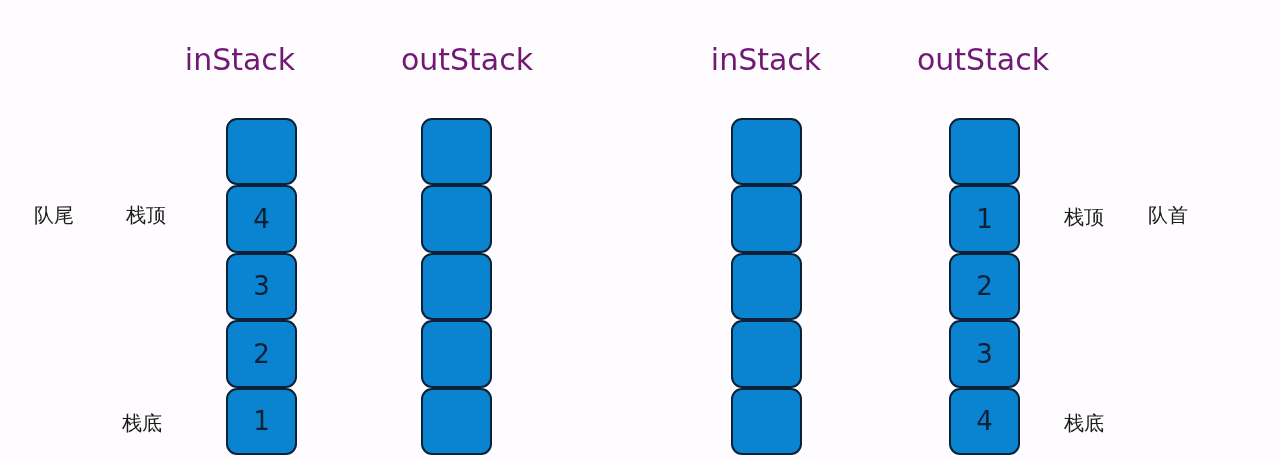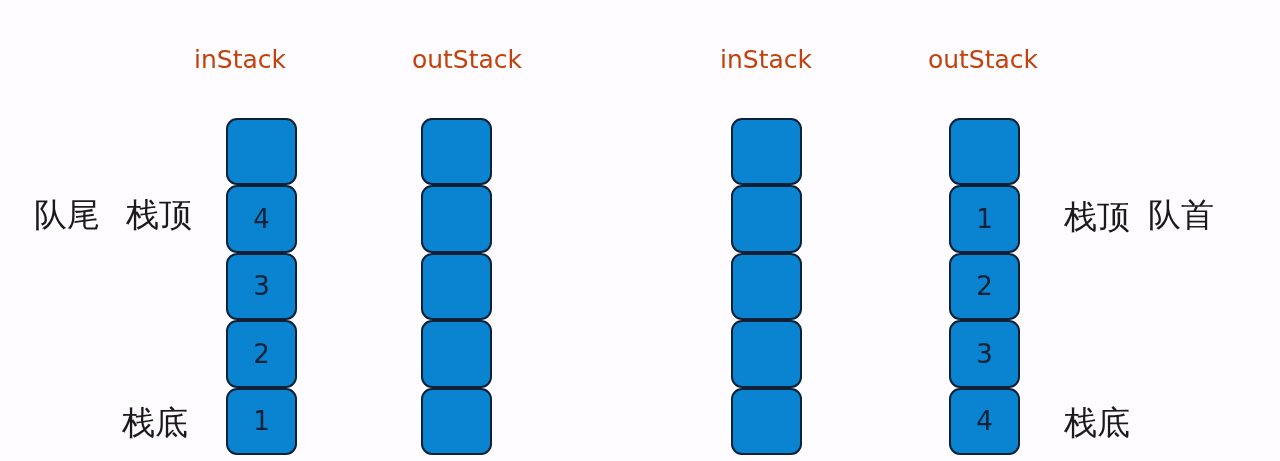--- a/index.html
+++ b/index.html
@@ -1,32 +1,32 @@
 <!DOCTYPE html>
 <html><head>
 <meta charset="utf-8">
 <style>
   html, body { margin: 0; padding: 0; }
   body {
     width: 1280px; height: 461px; background: #fefcfe; position: relative; overflow: hidden;
     font-family: "DejaVu Sans", sans-serif; color: #1a1a1a;
   }
   .title {
-    position: absolute; top: 40px; font-size: 25px; line-height: 40px;
-    font-family: "DejaVu Sans", sans-serif; color: #c2410c; text-align: center; width: 160px;
+    position: absolute; top: 40px; font-size: 30px; line-height: 40px;
+    font-family: "DejaVu Sans", sans-serif; color: #701a75; text-align: center; width: 160px;
   }
   .stack { position: absolute; top: 118px; width: 71px; }
   .cell {
     box-sizing: border-box; width: 71px; height: 67.4px; background: #0a84d0;
     border: 2.5px solid #0d2136; border-radius: 11px;
     display: flex; align-items: center; justify-content: center;
     font-family: "DejaVu Sans", sans-serif; font-size: 26px; color: #0d2136;
   }
   .label {
-    position: absolute; font-size: 33px; line-height: 40px; color: #1a1a1a;
+    position: absolute; font-size: 20px; line-height: 40px; color: #1a1a1a;
     font-family: "DejaVu Sans", sans-serif; white-space: nowrap;
   }
 </style>
 </head>
 <body>
 
 <div class="title" style="left:160px;">inStack</div>
 <div class="title" style="left:387px;">outStack</div>
 
 <div class="label" style="left:34px; top:195px;">队尾</div>

